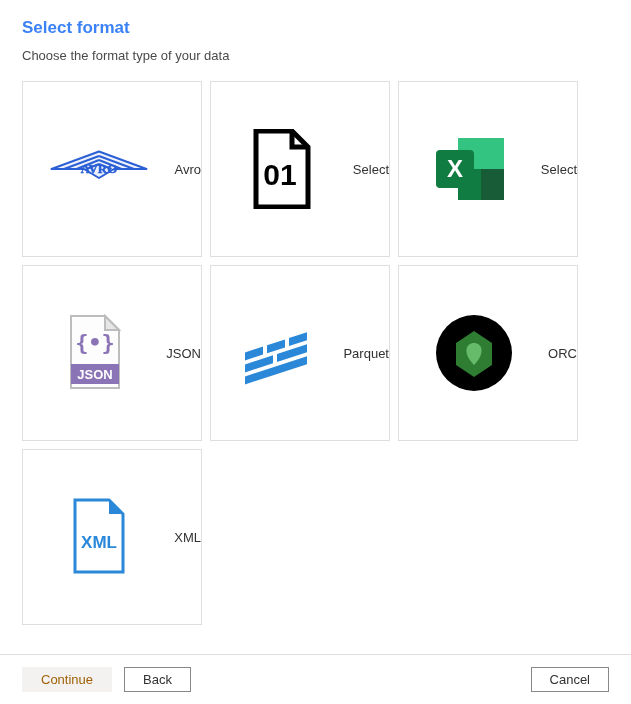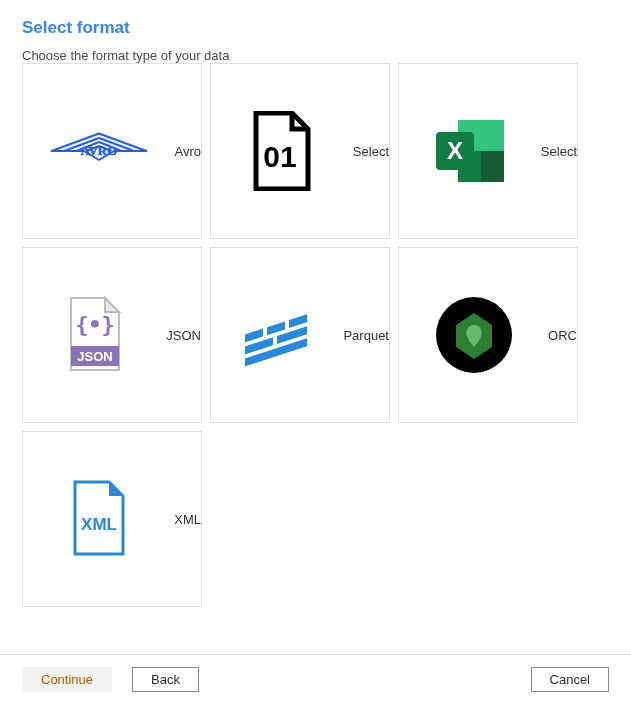--- a/index.html
+++ b/index.html
@@ -18,20 +18,21 @@
   }
   h1.title {
     font-size: 17px;
     font-weight: 700;
     margin: 0 0 10px 0;
     color: #3b82f6;
   }
   .subtitle {
     font-size: 13px;
     color: #4a4a4a;
+    margin-bottom: 18px;
   }
   .grid {
     display: grid;
     grid-template-columns: repeat(3, 180px);
     gap: 8px;
   }
   .card {
     border: 1px solid #e1dfdd;
     height: 176px;
     display: flex;
@@ -65,21 +66,20 @@
     background: #fff;
   }
   .footer-left { display: flex; gap: 12px; }
   .btn {
     font-size: 13px;
     padding: 4px 18px;
     border: 1px solid #8a8886;
     background: #fff;
     color: #323130;
     cursor: pointer;
-    margin-left: 8px;
   }
   .btn-disabled {
     font-size: 13px;
     padding: 4px 18px;
     border: 1px solid transparent;
     background: #f3f2f1;
     color: #a16207;
     cursor: default;
   }
 </style>

